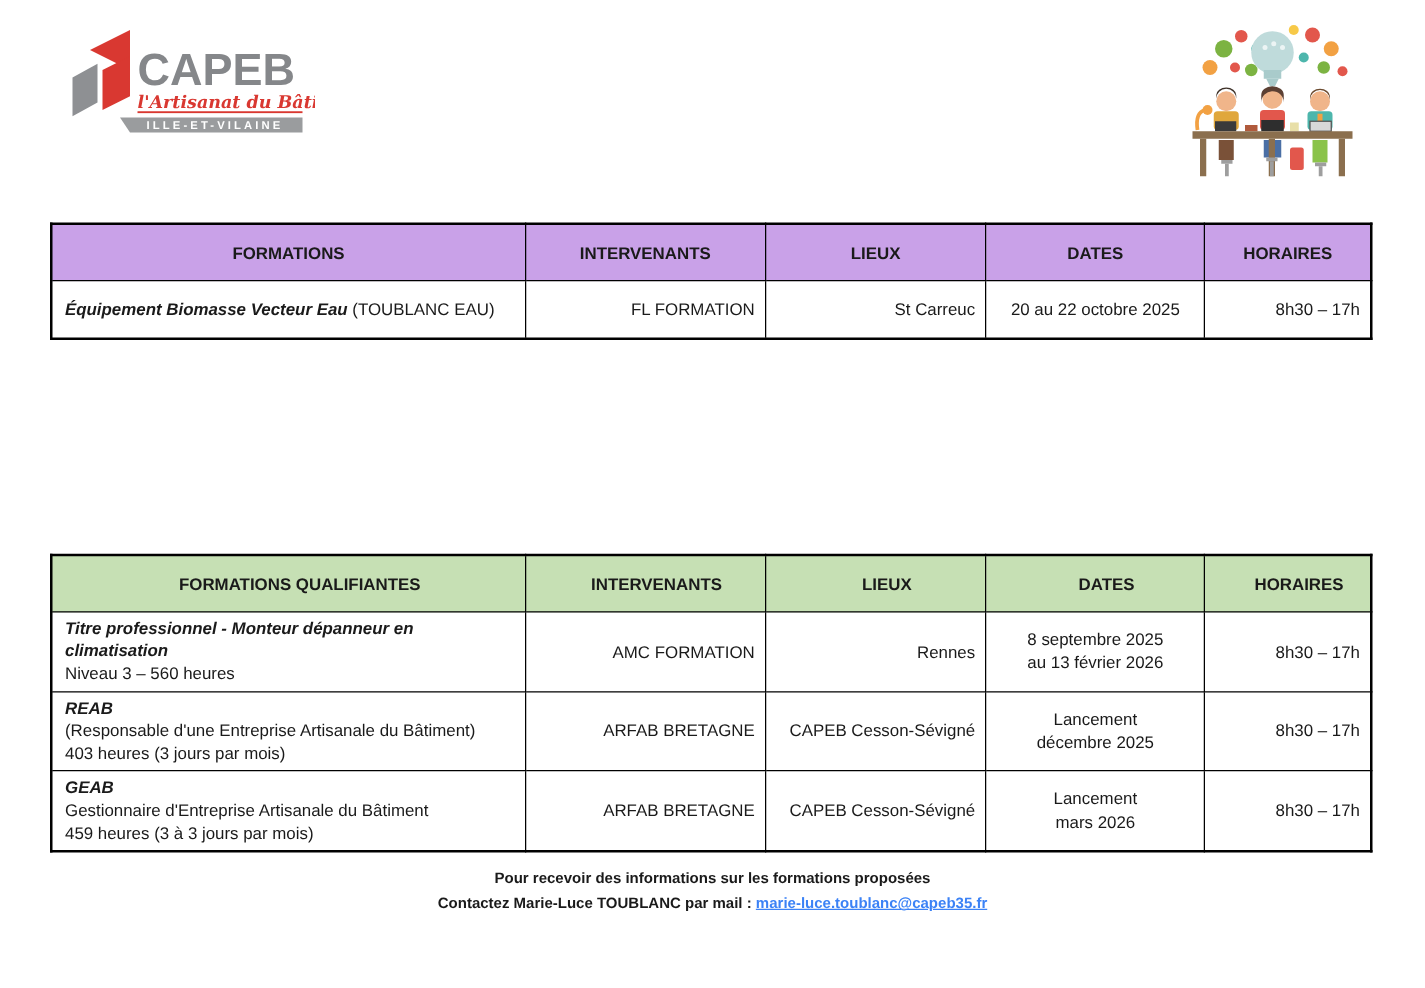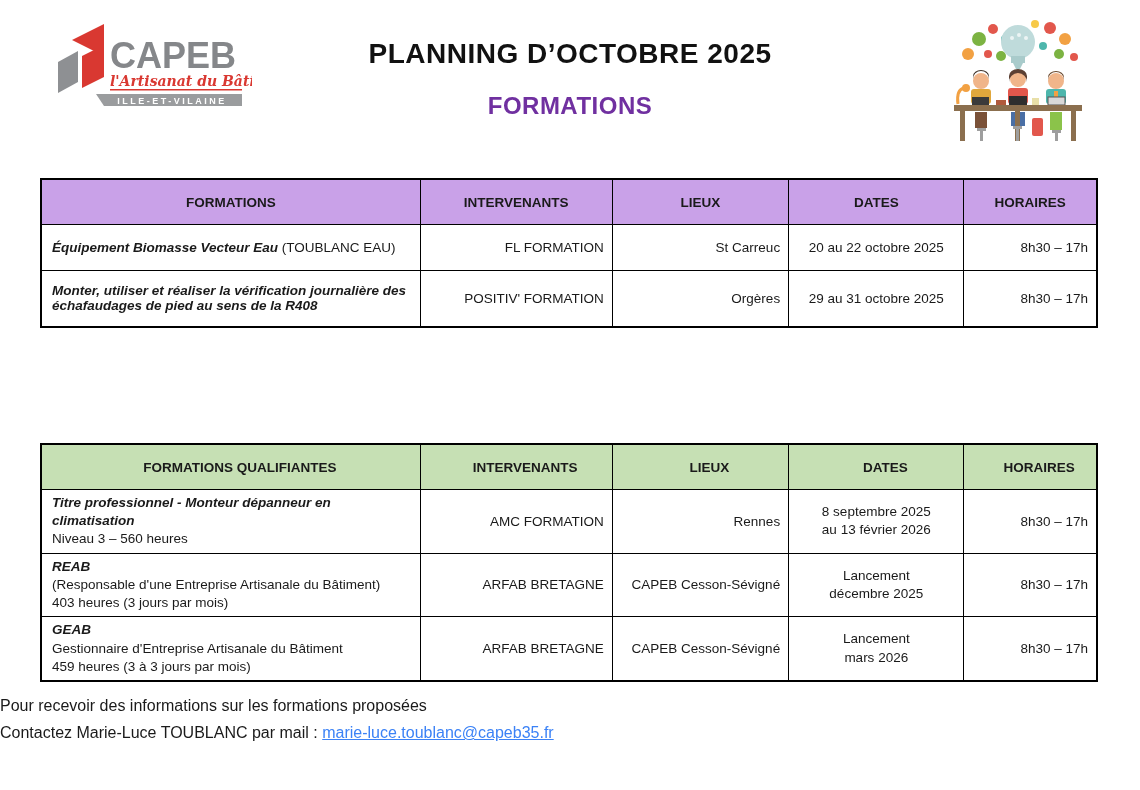--- a/index.html
+++ b/index.html
@@ -34,21 +34,21 @@
   td.name{text-align:left;padding-left:10px;padding-right:10px;}
   td.center{text-align:right;}
   td.dates{text-align:center;font-weight:normal;}
   .bold{font-weight:bold;font-style:italic;}
   .justify{text-align:justify;}
   .r46{height:46px;}
   .r56{height:56px;}
   .line{display:block;line-height:1.35;}
 
   
-  .footer{position:absolute;left:0;right:0;top:692px;font-weight:normal;font-size:16px;line-height:1.7;}
+  .footer{position:absolute;left:0;right:0;top:692px;text-align:center;font-weight:bold;font-size:12px;line-height:1.7;}
   .footer a{color:#3b82f6;text-decoration:underline;}
 
   
   .logo-capeb{font-weight:bold;fill:#85878A;font-family:"Liberation Sans",sans-serif;}
   .logo-script{fill:#D93831;font-style:italic;font-weight:bold;font-family:"DejaVu Serif",serif;}
   .logo-region{fill:#ffffff;font-family:"Liberation Sans",sans-serif;letter-spacing:2.5px;font-weight:bold;}
 </style>
 </head>
 <body>
 
@@ -60,24 +60,20 @@
       <polygon points="30,34 52,23 52,55 30,66" fill="#D93831"></polygon>
       <polygon points="6,40 26,29 26,60 6,71" fill="#8E9093"></polygon>
     </g>
     <text x="58" y="46" font-size="36" class="logo-capeb">CAPEB</text>
     <text x="58" y="64" font-size="14" class="logo-script">l'Artisanat du Bâtiment</text>
     <rect x="58" y="67" width="132" height="1.5" fill="#D93831"></rect>
     <polygon points="44,72 190,72 190,84 52,84" fill="#9A9C9E"></polygon>
     <text x="120" y="81.5" font-size="9" text-anchor="middle" class="logo-region">ILLE-ET-VILAINE</text>
   </svg>
 
-  <div class="header-titles">
-    <div class="main-title">PLANNING D’OCTOBRE 2025</div>
-    <div class="sub-title">FORMATIONS</div>
-  </div>
 
   <svg class="illustration" viewBox="0 0 140 132">
 
     <g>
       <circle cx="20" cy="42" r="6" fill="#F2A143"></circle>
       <circle cx="31" cy="27" r="7" fill="#7CB342"></circle>
       <circle cx="45" cy="17" r="5" fill="#E2574C"></circle>
       <circle cx="57" cy="27" r="4" fill="#4DB6AC"></circle>
       <circle cx="40" cy="42" r="4" fill="#E2574C"></circle>
       <circle cx="53" cy="44" r="5" fill="#7CB342"></circle>
@@ -167,27 +163,20 @@
       </tr>
     </thead>
     <tbody>
       <tr class="r46">
         <td class="name"><span class="bold">Équipement Biomasse Vecteur Eau</span><span> (TOUBLANC EAU)</span></td>
         <td class="center">FL FORMATION</td>
         <td class="center">St Carreuc</td>
         <td class="dates">20 au 22 octobre 2025</td>
         <td class="center">8h30 – 17h</td>
       </tr>
-      <tr class="r56">
-        <td class="name justify"><span class="bold">Monter, utiliser et réaliser la vérification journalière des échafaudages de pied au sens de la R408</span></td>
-        <td class="center">POSITIV' FORMATION</td>
-        <td class="center">Orgères</td>
-        <td class="dates">29 au 31 octobre 2025</td>
-        <td class="center">8h30 – 17h</td>
-      </tr>
     </tbody>
   </table>
 
   <table class="planning t2">
     <colgroup>
       <col style="width:35.9%">
         <col style="width:18.2%">
         <col style="width:16.7%">
         <col style="width:16.6%">
         <col style="width:12.6%">

